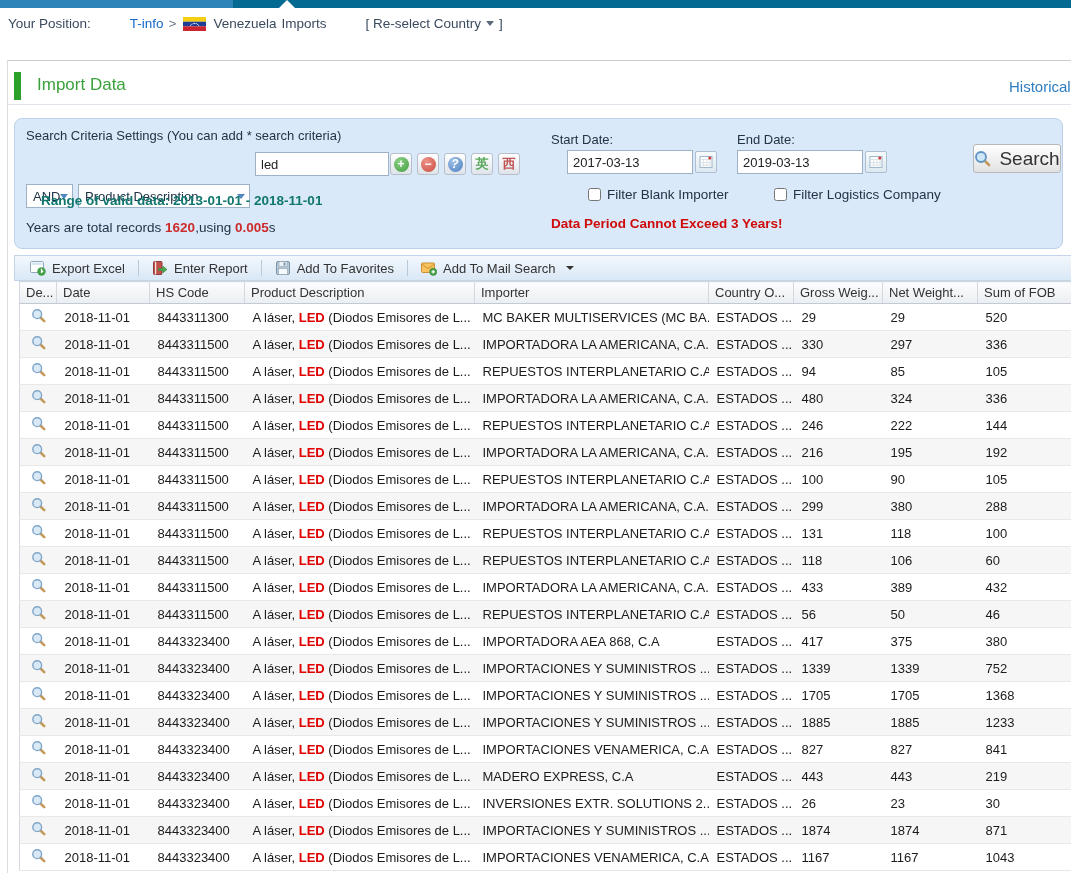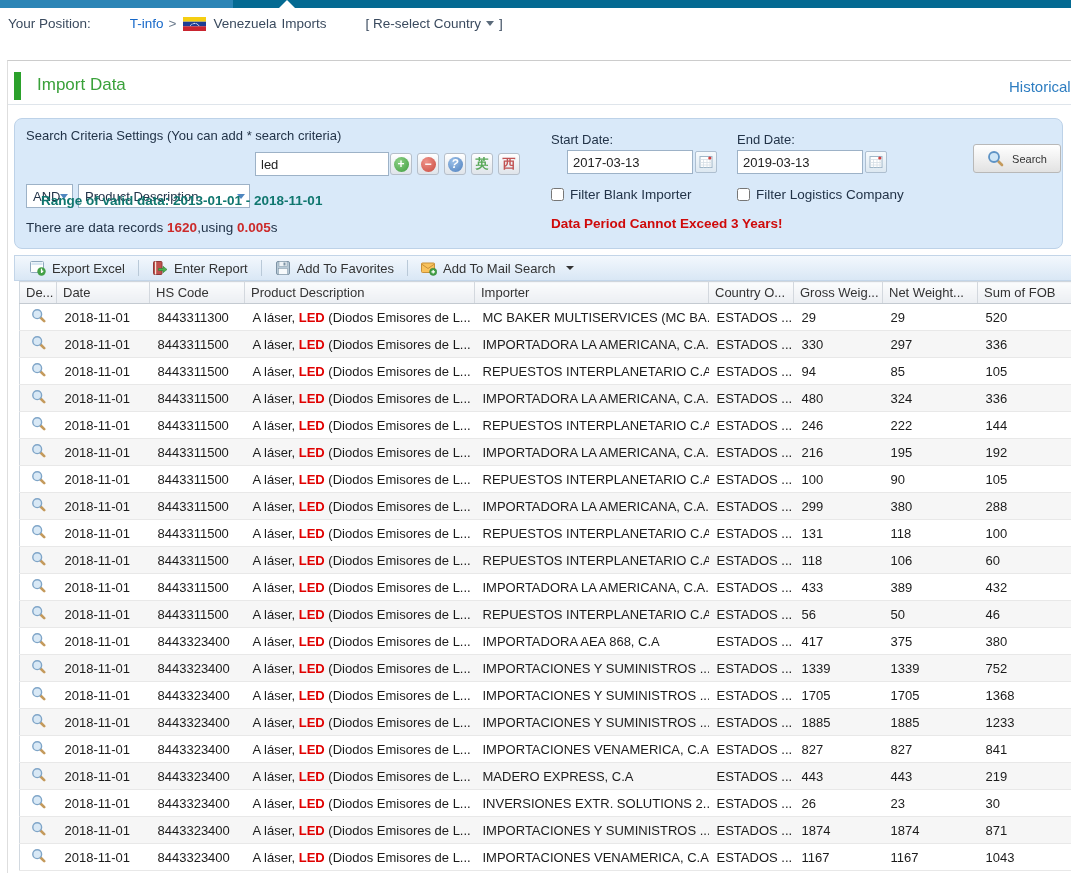--- a/index.html
+++ b/index.html
@@ -56,26 +56,26 @@
   .range-text { position:absolute; left:11px; top:74px; font-weight:bold; font-size:13.5px; color:#0f766e;margin-left:15px; }
   .records { position:absolute; left:11px; top:101px; font-size:13.5px; color:#223348; }
   .records b { color:#cc2a2a;text-align:right; }
   .date-label { position:absolute; top:13px; }
   .date-field { position:absolute; top:31px; width:150px; height:24px; }
   .date-field input { width:126px; height:24px; border:1px solid #9db2c7; padding:0 5px;
     font:13px "Liberation Sans",sans-serif; color:#222; }
   .cal-btn { position:absolute; right:0; top:1px; width:22px; height:22px; border:1px solid #aebfd0;
     border-radius:2px; background:linear-gradient(#f6fafd,#dde8f1); display:flex; align-items:center;
     justify-content:center; cursor:pointer; }
-  .chk-row { position:absolute; top:68px; display:flex; align-items:center; gap:6px; font-size:13.5px; }
+  .chk-row { position:absolute; top:68px; display:flex; align-items:center; gap:6px; font-size:13.5px;margin-left:37px; }
   .chk-row input { width:13px; height:13px; }
   .sp-warning { position:absolute; left:536px; top:97px; font-weight:bold; font-size:13.5px; color:#cf0a0a; }
   .search-btn { position:absolute; left:958px; top:25px; width:88px; height:29px;
     border:1px solid #b8b8b8; border-radius:3px; background:linear-gradient(#ffffff,#e2e2e2);
-    display:flex; align-items:center; justify-content:center; gap:8px; font-size:11px; color:#333; cursor:pointer; }
+    display:flex; align-items:center; justify-content:center; gap:8px; font-size:19px; color:#333; cursor:pointer; }
 
   
   .toolbar { position:absolute; left:6px; top:194px; width:1058px; height:26px;
     background:linear-gradient(#f3f8fd,#d9e7f5); border:1px solid #c3d5e8;
     display:flex; align-items:center; padding-left:9px; font-size:13px; color:#333; }
   .tb-item { display:flex; align-items:center; gap:6px; padding:0 6px; cursor:pointer; white-space:nowrap; }
   .tb-sep { width:1px; height:16px; background:#b9c9d8; margin:0 7px; }
   .tb-arrow { width:0; height:0; border-left:4px solid transparent; border-right:4px solid transparent;
     border-top:4px solid #333; margin-left:4px; }
 
@@ -155,21 +155,21 @@
       <span class="circle circ-minus">−</span>
     </div>
     <div class="sq-btn" style="left:429px;">
       <span class="circle circ-help">?</span>
     </div>
     <div class="sq-btn lang-en" style="left:456px;">英</div>
     <div class="sq-btn lang-es" style="left:483px;">西</div>
 
     <div class="range-text">Range of valid data: 2013-01-01 - 2018-11-01</div>
     <div class="records">
-      <span>There are data records </span><b>1620</b><span>,using </span><b>0.005</b><span>s</span>
+      <span>Years are total records </span><b>1620</b><span>,using </span><b>0.005</b><span>s</span>
     </div>
 
     <div class="date-label" style="left:536px;">Start Date:</div>
     <div class="date-field" style="left:552px;">
       <input value="2017-03-13" style="">
       <span class="cal-btn">
         <svg width="14" height="14" viewBox="0 0 14 14">
           <rect x="1" y="1.5" width="12" height="11" fill="#fff" stroke="#9fb6c8"></rect>
           <path d="M1 4.5h12M4.5 4.5v8M8 4.5v8M11 4.5v8M1 7.5h12M1 10h12" stroke="#d6dee6" stroke-width="0.8"></path>
           <circle cx="10.8" cy="3" r="1.6" fill="#d23f3f"></circle>

